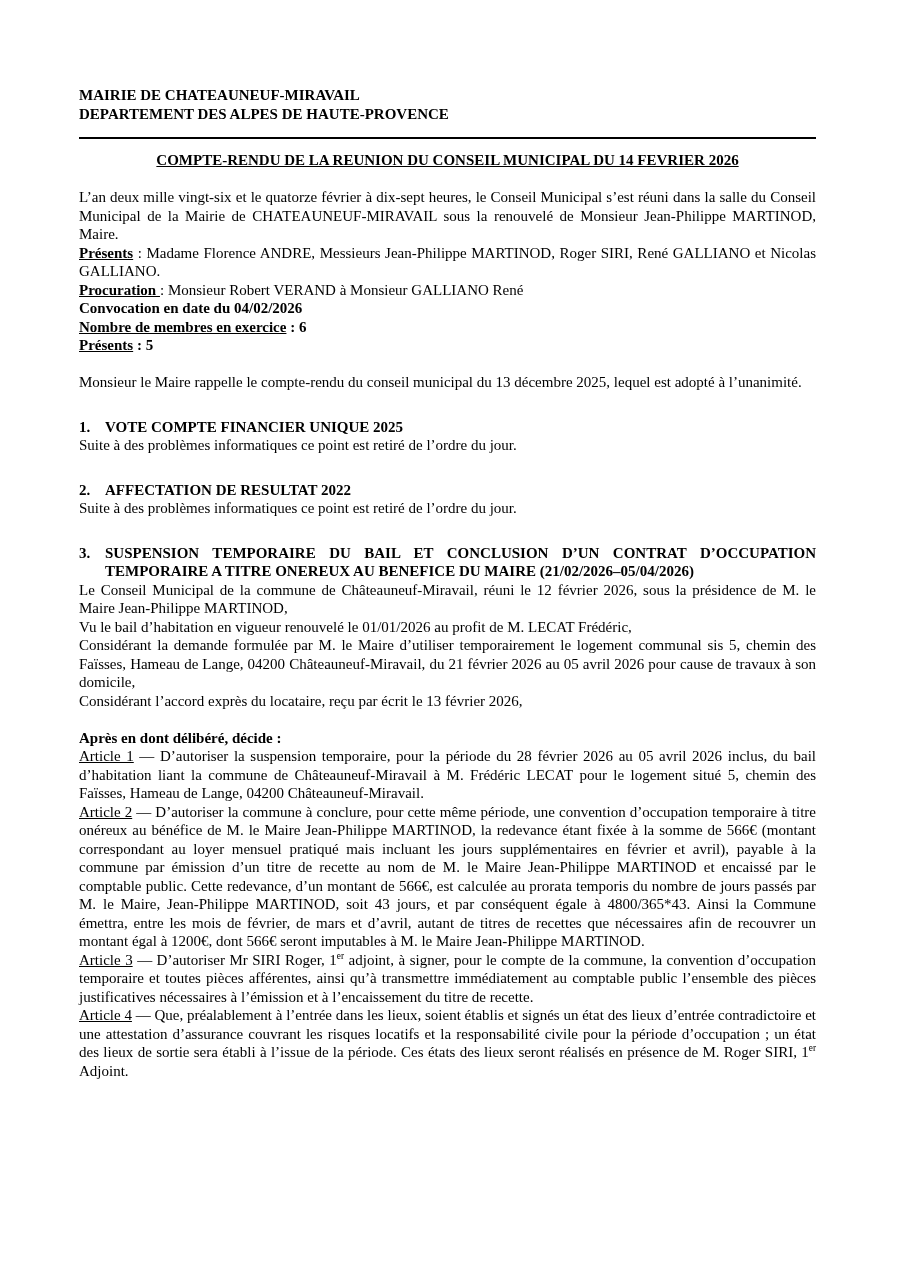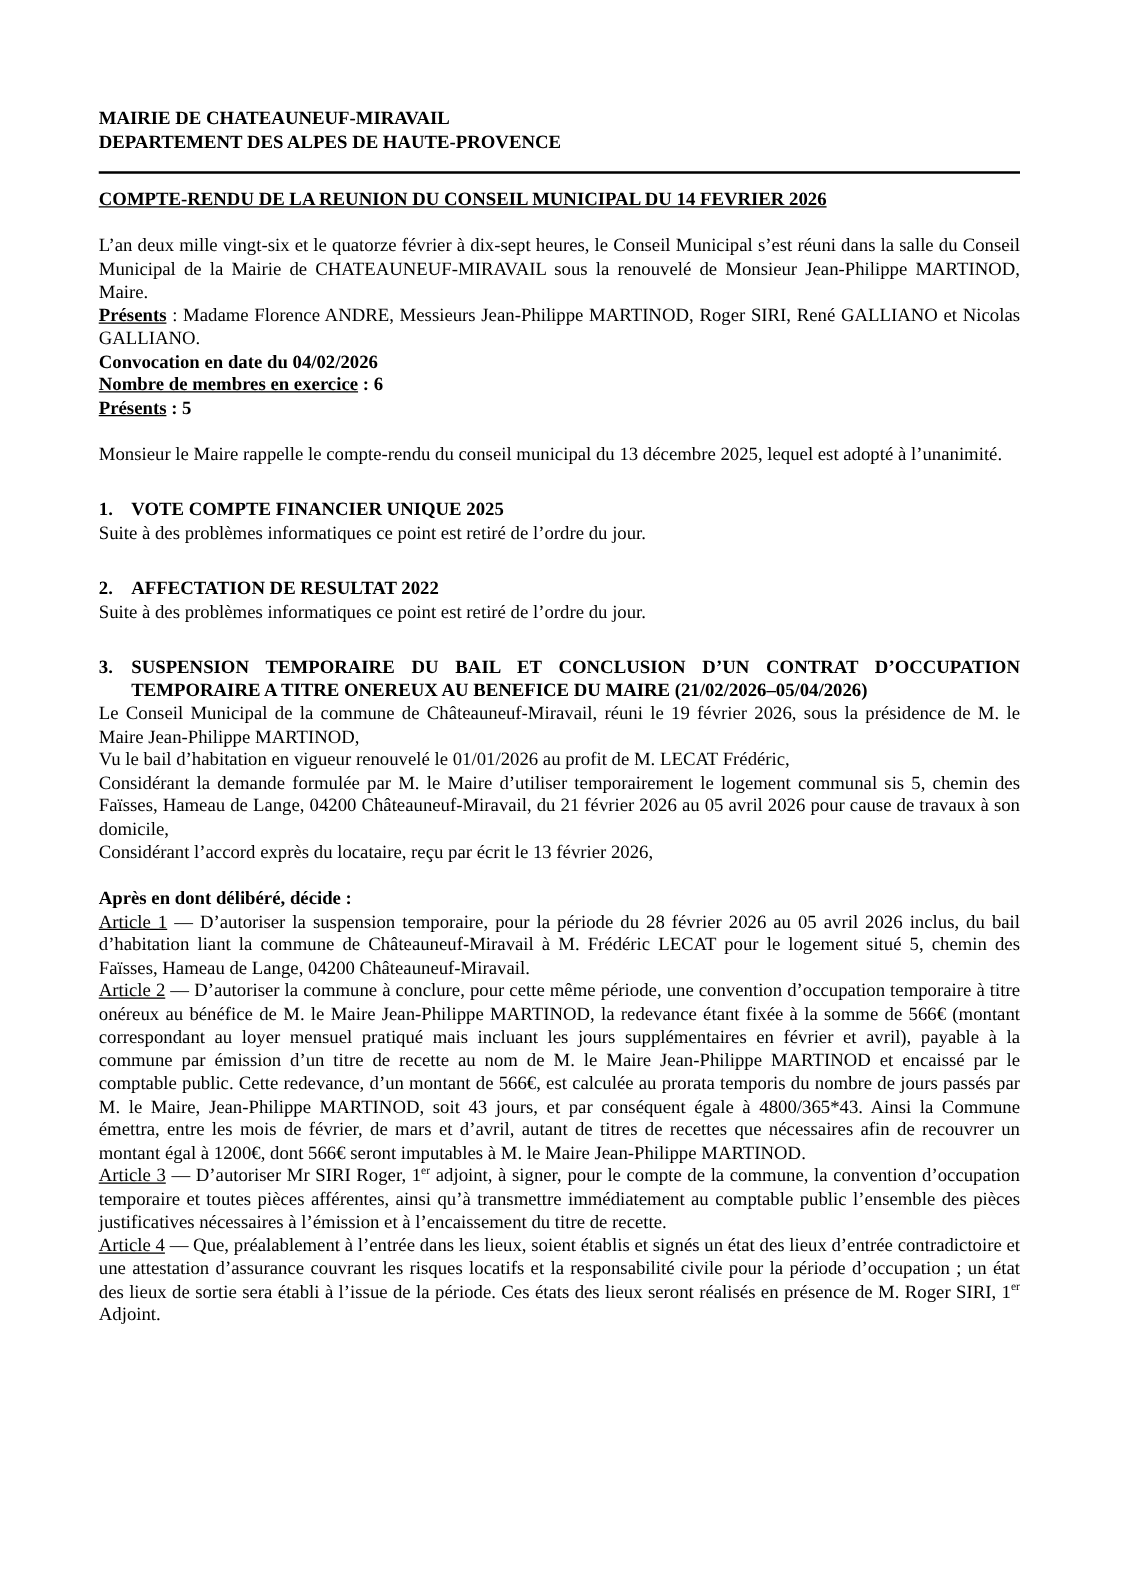--- a/index.html
+++ b/index.html
@@ -19,20 +19,21 @@
   .b { font-weight: bold; }
   .u { text-decoration: underline; }
   .hline { font-weight: bold; }
   .rule { border-top: 2px solid #000; margin-top: 14px; height: 0; }
   .title {
     font-size: 15px;
     line-height: 18.5px;
     font-weight: bold;
     text-decoration: underline;
     margin-top: 12px;
+    text-align: center;
   }
   .sp1 { margin-top: 18.5px; }
   .sp2 { margin-top: 26px; }
   .sec-head { display: flex; font-weight: bold; }
   .sec-num { flex: 0 0 26px; }
   .sec-title { flex: 1 1 auto; text-align: justify; }
   sup { font-size: 0.62em; line-height: 0; vertical-align: super; margin-top: 16px; }
 </style>
 </head>
 <body>
@@ -45,20 +46,21 @@
   </header>
 
   <div class="rule"></div>
 
   <h1 class="title">COMPTE-RENDU DE LA REUNION DU CONSEIL MUNICIPAL DU 14 FEVRIER 2026</h1>
 
   <p class="para sp1">L’an deux mille vingt-six et le quatorze février à dix-sept heures, le Conseil Municipal s’est réuni dans la salle du Conseil Municipal de la Mairie de CHATEAUNEUF-MIRAVAIL sous la renouvelé de Monsieur Jean-Philippe MARTINOD, Maire.</p>
 
   <p class="para"><span class="b u">Présents</span><span> : Madame Florence ANDRE, Messieurs Jean-Philippe MARTINOD, Roger SIRI, René GALLIANO et Nicolas GALLIANO.</span></p>
 
+  <p class="para"><span class="b u">Procuration </span><span>: Monsieur Robert VERAND à Monsieur GALLIANO René</span></p>
 
   <p class="para b">Convocation en date du 04/02/2026</p>
 
   <p class="para b"><span class="u">Nombre de membres en exercice</span><span> : 6</span></p>
 
   <p class="para b"><span class="u">Présents</span><span> : 5</span></p>
 
   <p class="para sp1">Monsieur le Maire rappelle le compte-rendu du conseil municipal du 13 décembre 2025, lequel est adopté à l’unanimité.</p>
 
   <section class="sp2">
@@ -75,21 +77,21 @@
       <span class="sec-title">AFFECTATION DE RESULTAT 2022</span>
     </div>
     <p class="para">Suite à des problèmes informatiques ce point est retiré de l’ordre du jour.</p>
   </section>
 
   <section class="sp2">
     <div class="sec-head">
       <span class="sec-num">3.</span>
       <span class="sec-title">SUSPENSION TEMPORAIRE DU BAIL ET CONCLUSION D’UN CONTRAT D’OCCUPATION TEMPORAIRE A TITRE ONEREUX AU BENEFICE DU MAIRE (21/02/2026–05/04/2026)</span>
     </div>
-    <p class="para">Le Conseil Municipal de la commune de Châteauneuf-Miravail, réuni le 19 février 2026, sous la présidence de M. le Maire Jean-Philippe MARTINOD,</p>
+    <p class="para">Le Conseil Municipal de la commune de Châteauneuf-Miravail, réuni le 12 février 2026, sous la présidence de M. le Maire Jean-Philippe MARTINOD,</p>
     <p class="para">Vu le bail d’habitation en vigueur renouvelé le 01/01/2026 au profit de M. LECAT Frédéric,</p>
     <p class="para">Considérant la demande formulée par M. le Maire d’utiliser temporairement le logement communal sis 5, chemin des Faïsses, Hameau de Lange, 04200 Châteauneuf-Miravail, du 21 février 2026 au 05 avril 2026 pour cause de travaux à son domicile,</p>
     <p class="para">Considérant l’accord exprès du locataire, reçu par écrit le 13 février 2026,</p>
   </section>
 
   <p class="para b sp1">Après en dont délibéré, décide :</p>
 
   <p class="para"><span class="u">Article 1</span><span> — D’autoriser la suspension temporaire, pour la période du 28 février 2026 au 05 avril 2026 inclus, du bail d’habitation liant la commune de Châteauneuf-Miravail à M. Frédéric LECAT pour le logement situé 5, chemin des Faïsses, Hameau de Lange, 04200 Châteauneuf-Miravail.</span></p>
 
   <p class="para"><span class="u">Article 2</span><span> — D’autoriser la commune à conclure, pour cette même période, une convention d’occupation temporaire à titre onéreux au bénéfice de M. le Maire Jean-Philippe MARTINOD, la redevance étant fixée à la somme de 566€ (montant correspondant au loyer mensuel pratiqué mais incluant les jours supplémentaires en février et avril), payable à la commune par émission d’un titre de recette au nom de M. le Maire Jean-Philippe MARTINOD et encaissé par le comptable public. Cette redevance, d’un montant de 566€, est calculée au prorata temporis du nombre de jours passés par M. le Maire, Jean-Philippe MARTINOD, soit 43 jours, et par conséquent égale à 4800/365*43. Ainsi la Commune émettra, entre les mois de février, de mars et d’avril, autant de titres de recettes que nécessaires afin de recouvrer un montant égal à 1200€, dont 566€ seront imputables à M. le Maire Jean-Philippe MARTINOD.</span></p>

